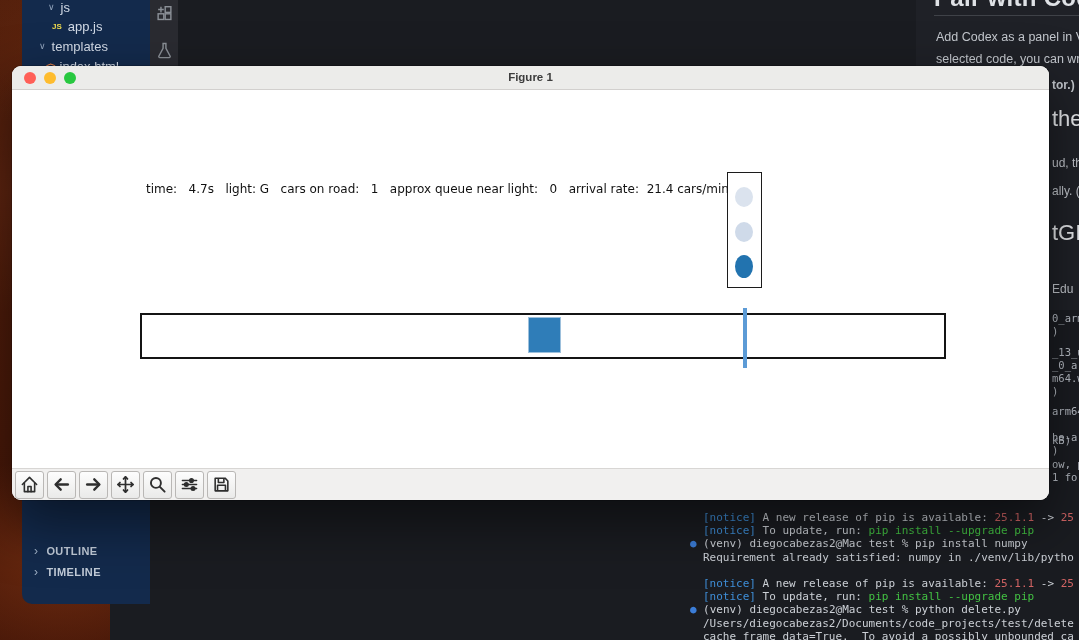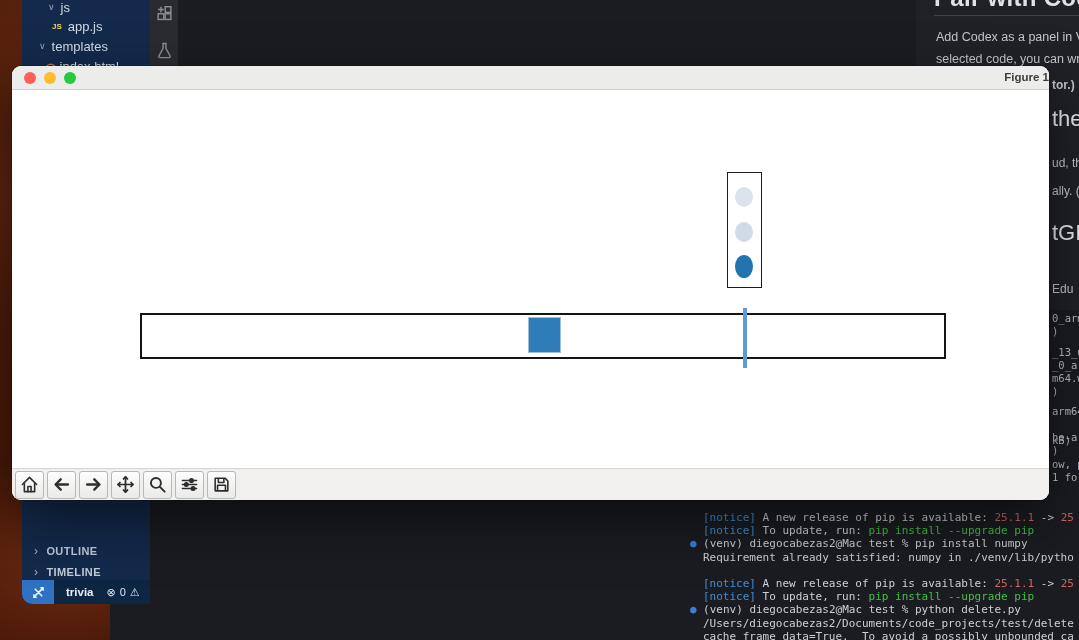--- a/index.html
+++ b/index.html
@@ -55,21 +55,21 @@
 
 
 .activity-strip{position:absolute;left:150px;top:0;width:28px;height:70px;background:#2a2b31;display:flex;flex-direction:column;align-items:center;padding-top:6px;gap:15px}
 
 
 .figure-window{position:absolute;left:12px;top:66px;width:1037px;height:434px;background:#fff;border-radius:9px;box-shadow:0 22px 55px rgba(0,0,0,.5),0 0 0 1px rgba(0,0,0,.18)}
 .titlebar{position:absolute;top:0;left:0;right:0;height:24px;background:#ececea;border-bottom:1px solid #d2d0ce;border-radius:9px 9px 0 0}
 .dots{position:absolute;left:12px;top:6px;display:flex;gap:8px}
 .dot{width:12px;height:12px;border-radius:50%}
 .dot-red{background:#ff5f57}.dot-yellow{background:#febc2e}.dot-green{background:#28c840}
-.fig-title{position:absolute;left:0;right:0;top:5px;text-align:right;font-size:11.5px;font-weight:bold;color:#3d3d3d}
+.fig-title{position:absolute;left:0;right:0;top:5px;text-align:center;font-size:11.5px;font-weight:bold;color:#3d3d3d}
 .canvas{position:absolute;left:0;right:0;top:24px;bottom:32px;background:#fff;overflow:hidden;font-family:"DejaVu Sans",sans-serif}
 .plot-title{position:absolute;left:134px;top:66px;font-size:13.5px;color:#111;white-space:pre;z-index:2}
 .status-line{position:absolute;left:134px;top:92px;font-size:12px;color:#111;white-space:pre;z-index:2}
 .light-box{position:absolute;left:715px;top:82px;width:35px;height:116px;background:#fff;border:1.5px solid #1c1c1c;z-index:1}
 .light{position:absolute;left:7px;border-radius:50%}
 .l-top{top:14px;width:18px;height:20px;background:#dbe3ee}
 .l-mid{top:49px;width:18px;height:20px;background:#cfdae9}
 .l-bot{top:82px;width:18px;height:23px;background:#2273af}
 .road{position:absolute;left:128px;top:223px;width:806px;height:46px;border:2px solid #141414;background:#fff;z-index:1}
 .car{position:absolute;left:516px;top:227px;width:33px;height:36px;background:#2f7db8;border:1px solid #9dc0dc;z-index:3}
@@ -163,46 +163,34 @@
 
     <div class="section-row sr1">
       <span class="sec-chev">›</span>
       <span>OUTLINE</span>
     </div>
     <div class="section-row sr2">
       <span class="sec-chev">›</span>
       <span>TIMELINE</span>
     </div>
 
-    <div class="statusbar">
-      <div class="remote-seg">
-        <svg width="13" height="13" viewBox="0 0 14 14" fill="none" stroke="#f2f5fa" stroke-width="1.6">
-          <path d="M2 12 L12 2 M3 3 L11 11 M9 2 h3 v3 M5 12 h-3 v-3"></path>
-        </svg>
-      </div>
-      <span class="branch-label">trivia</span>
-      <span class="problems">
-        <span>⊗</span>
-        <span>0</span>
-        <span>⚠</span>
-      </span>
-    </div>
   </div>
 
   <div class="figure-window">
     <div class="titlebar">
       <div class="dots">
         <div class="dot dot-red"></div>
         <div class="dot dot-yellow"></div>
         <div class="dot dot-green"></div>
       </div>
       <div class="fig-title">Figure 1</div>
     </div>
 
     <div class="canvas">
+      <div class="status-line">time:   4.7s   light: G   cars on road:   1   approx queue near light:   0   arrival rate:  21.4 cars/min</div>
 
       <div class="light-box">
         <div class="light l-top"></div>
         <div class="light l-mid"></div>
         <div class="light l-bot"></div>
       </div>
 
       <div class="road"></div>
       <div class="car"></div>
       <div class="stop-line"></div>

